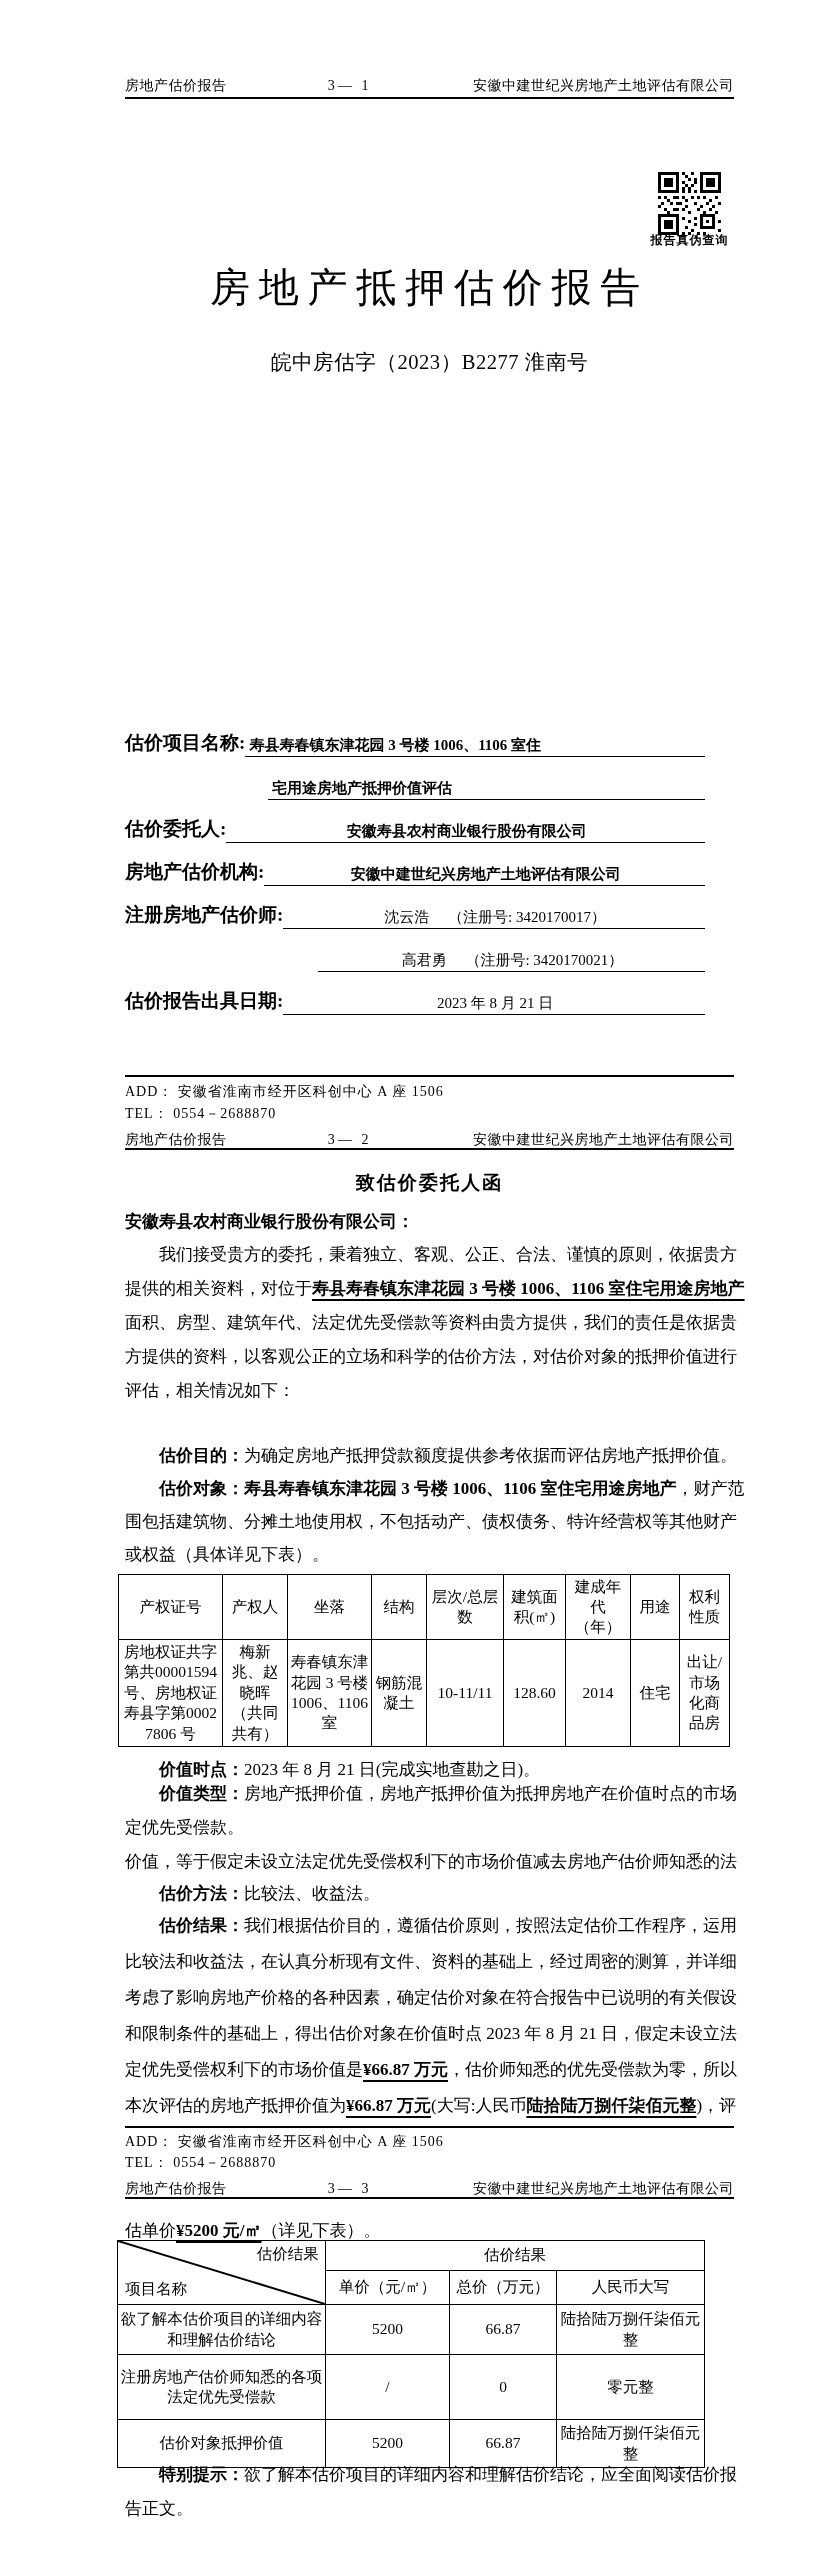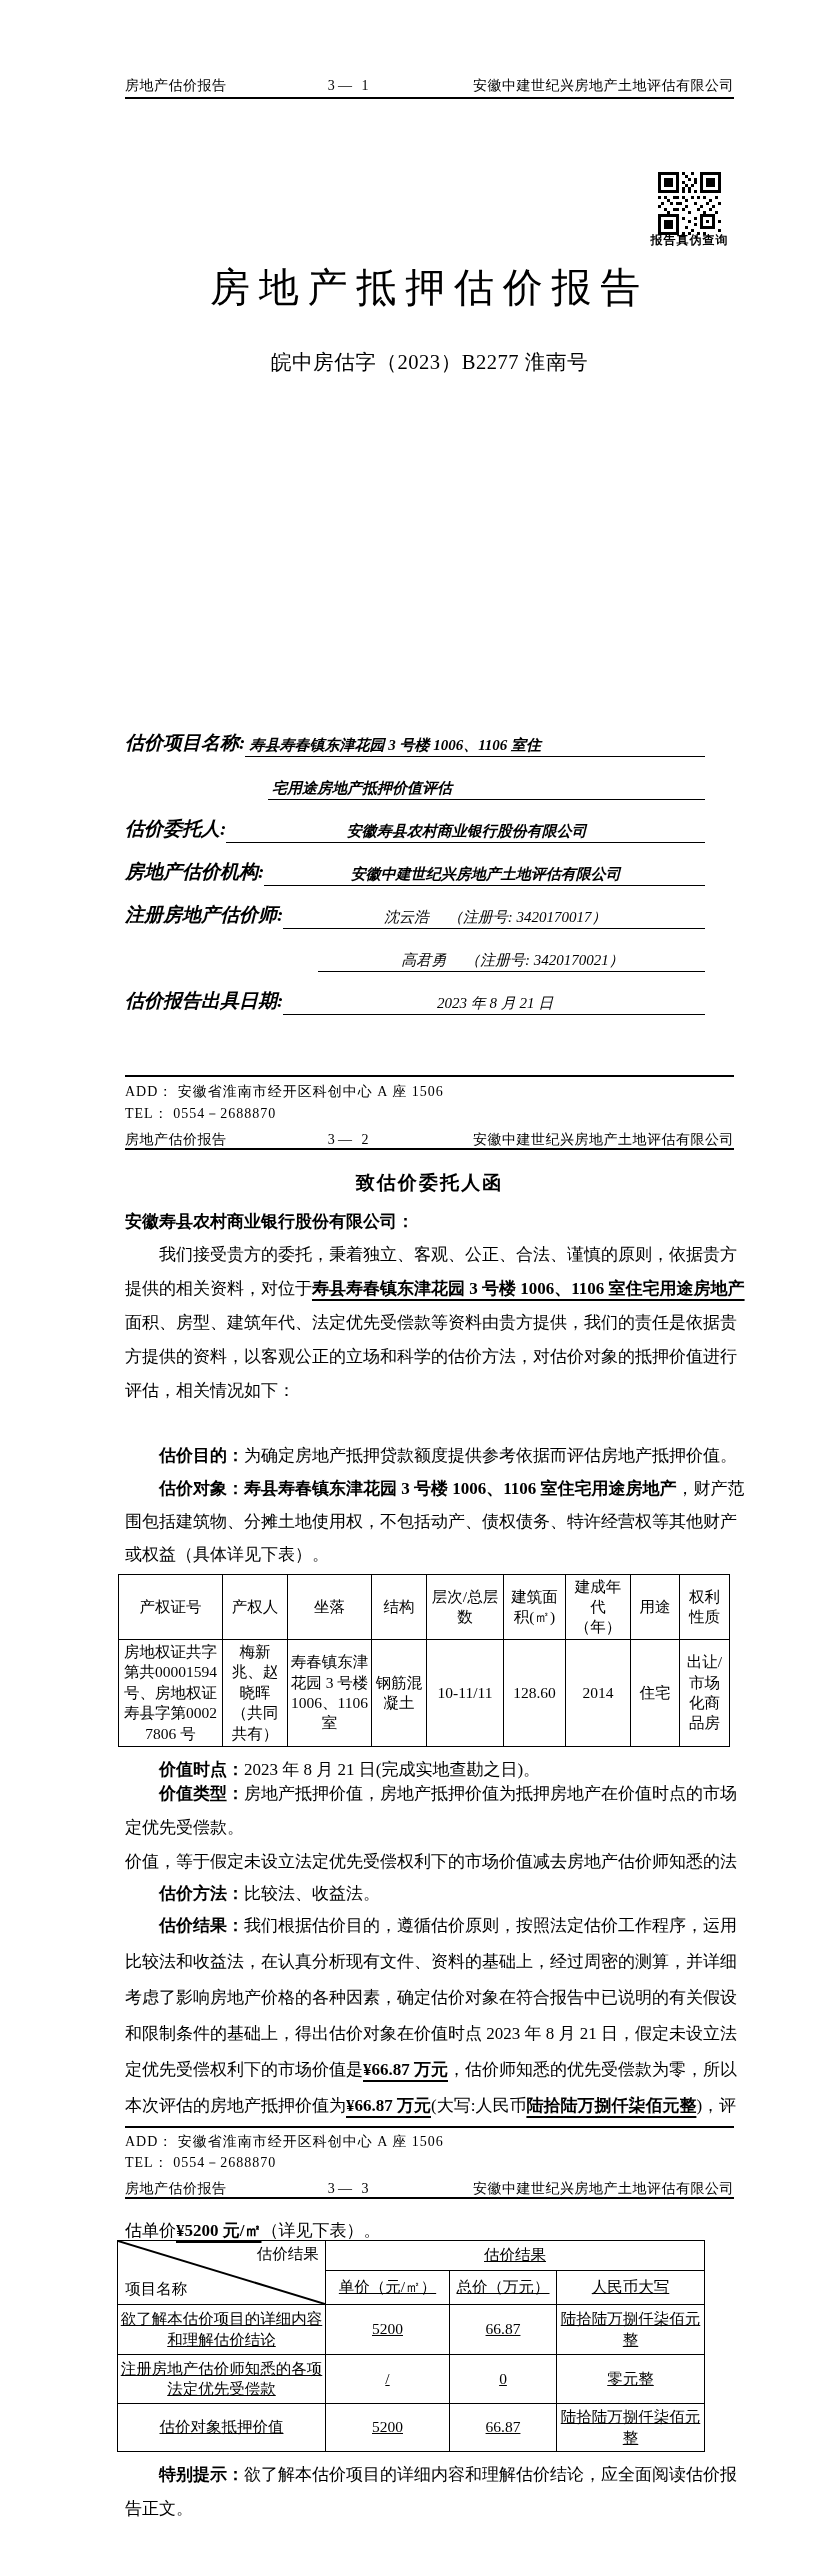--- a/index.html
+++ b/index.html
@@ -15,21 +15,21 @@
          font-size:14px;letter-spacing:0.5px;white-space:nowrap;}
   .phead .mid{letter-spacing:3.1px;}
   .rule{left:125px;right:84px;height:2.1px;background:#000;}
   .addr{left:125px;font-size:14px;letter-spacing:1px;white-space:nowrap;}
   
   .qrbox{width:63px;height:63px;}
   .qrcap{font-size:12px;font-weight:700;text-align:center;letter-spacing:1px;}
   .ctitle{left:125px;right:84px;text-align:center;font-size:40px;font-weight:400;letter-spacing:8.8px;white-space:nowrap;}
   .csub{left:125px;right:84px;text-align:center;font-size:20.6px;letter-spacing:0.5px;white-space:nowrap;}
   #cover-fields{left:125px;width:580px;}
-  .fline{display:flex;align-items:flex-end;height:43px;font-style:italic;}
+  .fline{display:flex;align-items:flex-end;height:43px;}
   .flabel{font-weight:700;font-size:19px;white-space:pre;padding-bottom:1px;}
   .find{display:inline-block;height:0.5px;}
   .fval{flex:1;border-bottom:1.5px solid #000;font-size:15px;white-space:nowrap;padding:0 2.1px 1px 4.1px;}
   .fval.fb{font-weight:700;}
   .a-center{text-align:center;}
   .a-left{text-align:left;}
   
   .ltitle{left:125px;right:84px;text-align:center;font-size:19px;font-weight:700;letter-spacing:2.1px;}
   .salut{left:125px;font-size:17px;font-weight:700;white-space:nowrap;}
   .rich{left:125px;width:613px;font-size:17px;}
@@ -37,21 +37,21 @@
   .lh66 .rl{height:34px;}
   .lh64 .rl{height:33px;}
   .lh70 .rl{height:36px;}
   .rl span.b{font-weight:700;}
   .rl span.bu{font-weight:700;text-decoration:underline;text-decoration-thickness:1.5px;text-underline-offset:4.6px;}
   
   table{border-collapse:collapse;table-layout:fixed;}
   td,th{border:1px solid #000;font-size:15.5px;font-weight:400;text-align:center;vertical-align:middle;
         padding:1.5px 2.6px;line-height:1.32;word-break:break-all;}
   #t1{left:118px;width:611px;}
-  #t2{left:117px;width:587px;text-decoration:underline;}
+  #t2{left:117px;width:587px;}
   .corner{position:relative;padding:0;}
   .corner svg{position:absolute;left:0;top:0;width:100%;height:100%;}
   .corner .ctop{position:absolute;top:3.1px;right:6.2px;font-size:15.5px;}
   .corner .cbot{position:absolute;bottom:4.1px;left:7.2px;font-size:15.5px;}
 </style>
 </head>
 <body>
 
 <div id="doc">
 
@@ -312,21 +312,21 @@
         <td>单价（元/㎡）</td>
         <td>总价（万元）</td>
         <td>人民币大写</td>
       </tr>
       <tr style="height:50px">
         <td>欲了解本估价项目的详细内容和理解估价结论</td>
         <td>5200</td>
         <td>66.87</td>
         <td>陆拾陆万捌仟柒佰元整</td>
       </tr>
-      <tr style="height:49px">
+      <tr style="height:65px">
         <td>注册房地产估价师知悉的各项法定优先受偿款</td>
         <td>/</td>
         <td>0</td>
         <td>零元整</td>
       </tr>
       <tr style="height:48px">
         <td>估价对象抵押价值</td>
         <td>5200</td>
         <td>66.87</td>
         <td>陆拾陆万捌仟柒佰元整</td>

